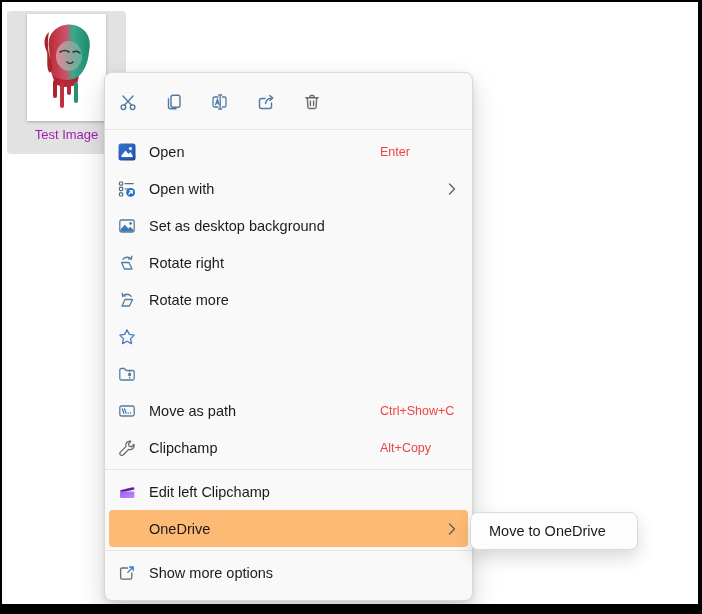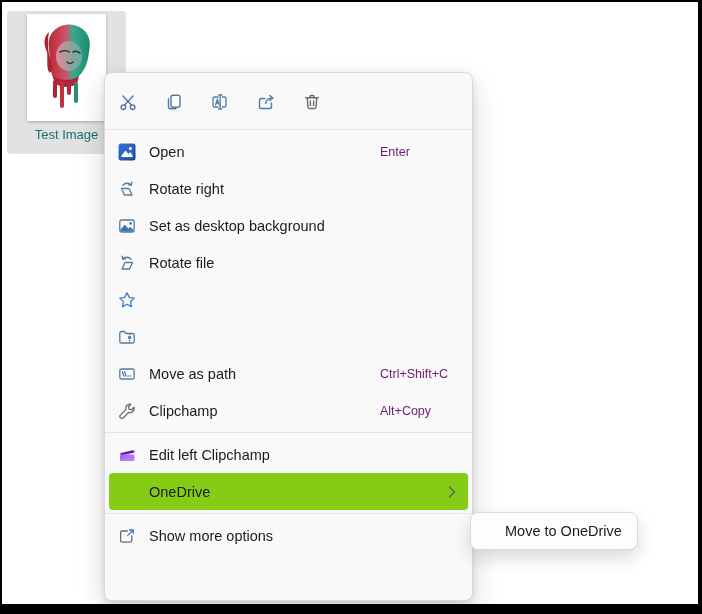--- a/index.html
+++ b/index.html
@@ -18,21 +18,21 @@
     position:absolute; left:5px; top:9px; width:119px; height:143px;
     background:#e2e2e2; border-radius:4px;
   }
   .thumb {
     position:absolute; left:20px; top:3px; width:79px; height:107px;
     background:#fff; box-shadow:0 1px 3px rgba(0,0,0,.25);
   }
   .thumb svg { display:block; width:100%; height:100%; }
   .file-label {
     position:absolute; left:0; right:0; top:116px; text-align:center;
-    font-size:13px; color:#0f766e; white-space:nowrap; overflow:hidden;
+    font-size:13px; color:#a21caf; white-space:nowrap; overflow:hidden;
   }
 
   
   .ctx-menu {
     position:absolute; left:102px; top:70px; width:369px; height:529px;
     background:#f9f9f9; border:1px solid #d9d9d9; border-radius:8px;
     box-shadow:0 12px 28px rgba(0,0,0,.16), 0 2px 6px rgba(0,0,0,.10);
     z-index:10; padding:4px 0 6px 0; display:flex; flex-direction:column;
   }
   .cmd-bar {
@@ -42,36 +42,36 @@
     width:30px; height:30px; display:flex; align-items:center; justify-content:center;
     border-radius:4px; cursor:default;
   }
   .cmd-btn svg { width:20px; height:20px; }
   .divider { height:1px; background:#e5e5e5; margin:3px 0; flex:none; }
   ul.menu-list { list-style:none; }
   li.menu-item {
     position:relative; height:37px; margin:0 4px; border-radius:4px;
     display:flex; align-items:center; padding:0 14px 0 8px;
   }
-  li.menu-item.hovered { background:#84cc16; }
+  li.menu-item.hovered { background:#fdba74; }
   .mi-icon { width:20px; height:20px; flex:none; margin-right:12px; }
   .mi-icon svg { width:20px; height:20px; display:block; }
   .mi-label { font-size:14.5px; color:#1b1b1b; white-space:nowrap; }
   .mi-shortcut {
-    position:absolute; left:271px; font-size:12.5px; color:#701a75; white-space:nowrap;
+    position:absolute; left:271px; font-size:12.5px; color:#ef4444; white-space:nowrap;
   }
   .mi-chevron { position:absolute; right:12px; width:8px; height:12px; }
   .mi-chevron svg { display:block; }
 
   
   .submenu {
     position:absolute; left:468px; top:510px; width:168px; height:38px;
     background:#fdfdfd; border:1px solid #dadada; border-radius:8px;
     box-shadow:0 8px 18px rgba(0,0,0,.15); z-index:11;
-    display:flex; align-items:center; padding:0 28px;
+    display:flex; align-items:center; padding:0 12px;
   }
   .submenu-item {
     width:100%; height:30px; display:flex; align-items:center; border-radius:4px;
     padding:0 6px; font-size:14.5px; color:#1b1b1b; white-space:nowrap;
   }
 
   .ic-steel { color:#4f7aa6; }
   .ic-gray  { color:#6a6a6a; }
 </style>
 </head>
@@ -178,50 +178,70 @@
             <path d="M4.5,13.5 L8.5,8.5 L11.5,12 L13.3,10 L15.5,13.5 L15.5,15 H4.5 Z" fill="#fff"></path>
             <circle cx="13.4" cy="6.4" r="1.5" fill="#fff"></circle>
             </svg>
         </span>
         <span class="mi-label">Open</span>
         <span class="mi-shortcut">Enter</span>
       </li>
       <li class="menu-item">
         <span class="mi-icon">
           <svg viewBox="0 0 20 20">
+              <g stroke="#5d6a74" stroke-width="1.2" fill="none">
+            <rect x="2.5" y="3" width="3.2" height="3.2" rx="0.8"></rect>
+                <rect x="2.5" y="8.4" width="3.2" height="3.2" rx="0.8"></rect>
+                <rect x="2.5" y="13.8" width="3.2" height="3.2" rx="0.8"></rect>
+            <path d="M8.2,4.6 h8 M8.2,10 h3" stroke-linecap="round"></path>
+              </g>
+            <circle cx="13.6" cy="13.4" r="4.4" fill="#1d6fc9"></circle>
+            <path d="M11.8,15 L15.2,11.8 M12.6,11.7 h2.7 v2.7" stroke="#fff" stroke-width="1.2" fill="none" stroke-linecap="round" stroke-linejoin="round"></path>
+            </svg>
+        </span>
+        <span class="mi-label">Open with</span>
+        <span class="mi-chevron">
+          <svg width="8" height="12" viewBox="0 0 8 12">
+              <path d="M1.5,1 L6.5,6 L1.5,11" stroke="#5f5f5f" stroke-width="1.4" fill="none" stroke-linecap="round" stroke-linejoin="round"></path>
+            </svg>
+        </span>
+      </li>
+      <li class="menu-item">
+        <span class="mi-icon">
+          <svg viewBox="0 0 20 20">
+              <rect x="2.8" y="4" width="14.4" height="12" rx="1.8" stroke="#5d7a94" stroke-width="1.3" fill="none"></rect>
+            <path d="M3.6,13.2 L7.8,8.8 L11.4,12.6 L13.2,10.8 L16.2,13.8 V14.4 a1.2,1.2 0 0 1 -1.2,1.2 H4.8 a1.2,1.2 0 0 1 -1.2-1.2 Z" fill="#3c79b8"></path>
+            <circle cx="13.6" cy="7.4" r="1.3" fill="#3c79b8"></circle>
+            </svg>
+        </span>
+        <span class="mi-label">Set as desktop background</span>
+      </li>
+      <li class="menu-item">
+        <span class="mi-icon">
+          <svg viewBox="0 0 20 20">
               <g stroke="#577d9e" stroke-width="1.3" fill="none" stroke-linecap="round" stroke-linejoin="round">
             <path d="M4.5,9.5 H12 L15,16 H7.5 Z"></path>
             <path d="M5.8,6.3 C8,3.6 12.2,3.6 14.3,6"></path>
                 <path d="M14.8,3.2 L14.4,6.2 L11.4,5.8"></path>
               </g>
             </svg>
         </span>
         <span class="mi-label">Rotate right</span>
       </li>
       <li class="menu-item">
         <span class="mi-icon">
           <svg viewBox="0 0 20 20">
-              <rect x="2.8" y="4" width="14.4" height="12" rx="1.8" stroke="#5d7a94" stroke-width="1.3" fill="none"></rect>
-            <path d="M3.6,13.2 L7.8,8.8 L11.4,12.6 L13.2,10.8 L16.2,13.8 V14.4 a1.2,1.2 0 0 1 -1.2,1.2 H4.8 a1.2,1.2 0 0 1 -1.2-1.2 Z" fill="#3c79b8"></path>
-            <circle cx="13.6" cy="7.4" r="1.3" fill="#3c79b8"></circle>
-            </svg>
-        </span>
-        <span class="mi-label">Set as desktop background</span>
-      </li>
-      <li class="menu-item">
-        <span class="mi-icon">
-          <svg viewBox="0 0 20 20">
               <g stroke="#577d9e" stroke-width="1.3" fill="none" stroke-linecap="round" stroke-linejoin="round">
             <path d="M15.5,9.5 H8 L5,16 H12.5 Z"></path>
             <path d="M14.2,6.3 C12,3.6 7.8,3.6 5.7,6"></path>
                 <path d="M5.2,3.2 L5.6,6.2 L8.6,5.8"></path>
               </g>
             </svg>
         </span>
-        <span class="mi-label">Rotate file</span>
+        <span class="mi-label">Rotate more</span>
       </li>
       <li class="menu-item">
         <span class="mi-icon">
           <svg viewBox="0 0 20 20">
               <path d="M10,2.8 L12.3,7.4 L17.2,8.1 L13.6,11.6 L14.5,16.6 L10,14.2 L5.5,16.6 L6.4,11.6 L2.8,8.1 L7.7,7.4 Z" stroke="#3f7fc4" stroke-width="1.3" fill="none" stroke-linejoin="round"></path>
             </svg>
         </span>
       </li>
       <li class="menu-item">
         <span class="mi-icon">
@@ -239,21 +259,21 @@
           <svg viewBox="0 0 20 20">
               <rect x="2.8" y="5" width="14.4" height="10" rx="1.8" stroke="#577d9e" stroke-width="1.3" fill="none"></rect>
             <g stroke="#3c79b8" stroke-width="1.2" stroke-linecap="round">
                 <path d="M5.4,7.8 L6.8,12.2 M7.6,7.8 L9,12.2"></path>
               </g>
             <circle cx="11.2" cy="12" r="0.8" fill="#577d9e"></circle>
               <circle cx="13.4" cy="12" r="0.8" fill="#577d9e"></circle>
             </svg>
         </span>
         <span class="mi-label">Move as path</span>
-        <span class="mi-shortcut">Ctrl+Shift+C</span>
+        <span class="mi-shortcut">Ctrl+Show+C</span>
       </li>
       <li class="menu-item">
         <span class="mi-icon">
           <svg viewBox="0 0 20 20">
               <path d="M13.8,3.2 a4.2,4.2 0 0 0 -4.9,5.4 L3.6,13.9 a2,2 0 1 0 2.8,2.8 L11.7,11.4 a4.2,4.2 0 0 0 5.3-5.1 L14.5,8.8 L12.1,8.2 L11.5,5.8 Z" stroke="#6a6a6a" stroke-width="1.3" fill="none" stroke-linejoin="round"></path>
             </svg>
         </span>
         <span class="mi-label">Clipchamp</span>
         <span class="mi-shortcut">Alt+Copy</span>
       </li>

